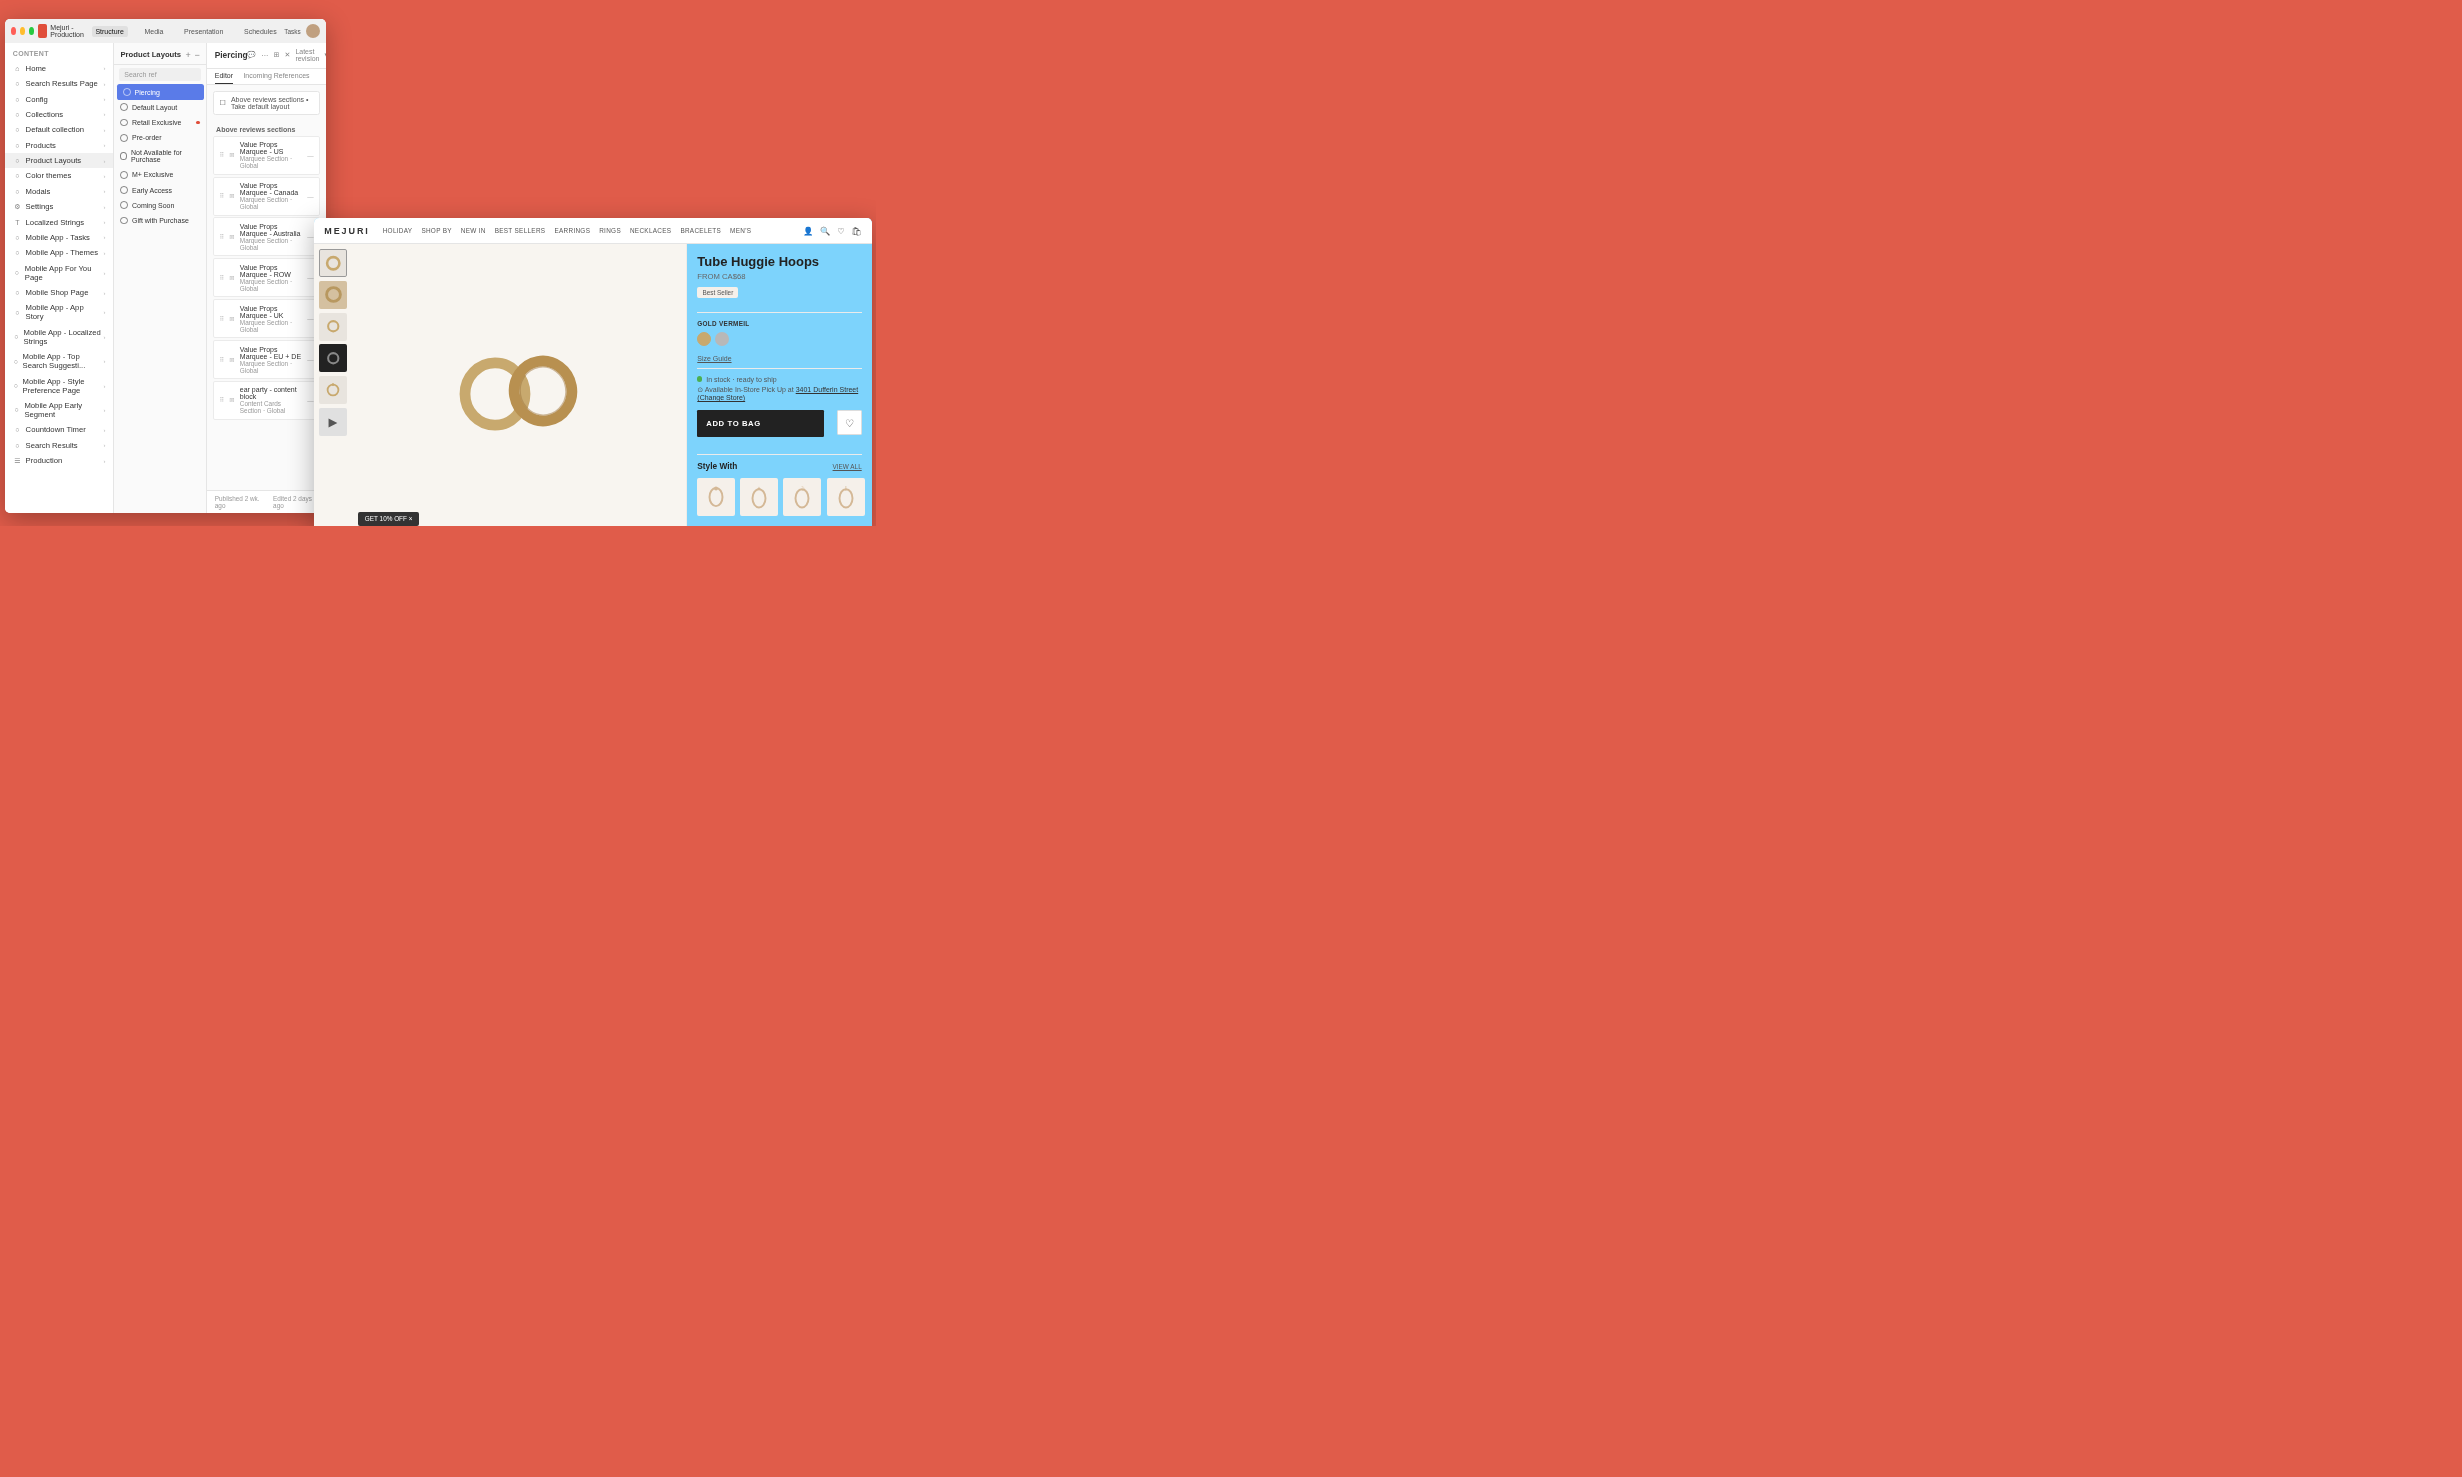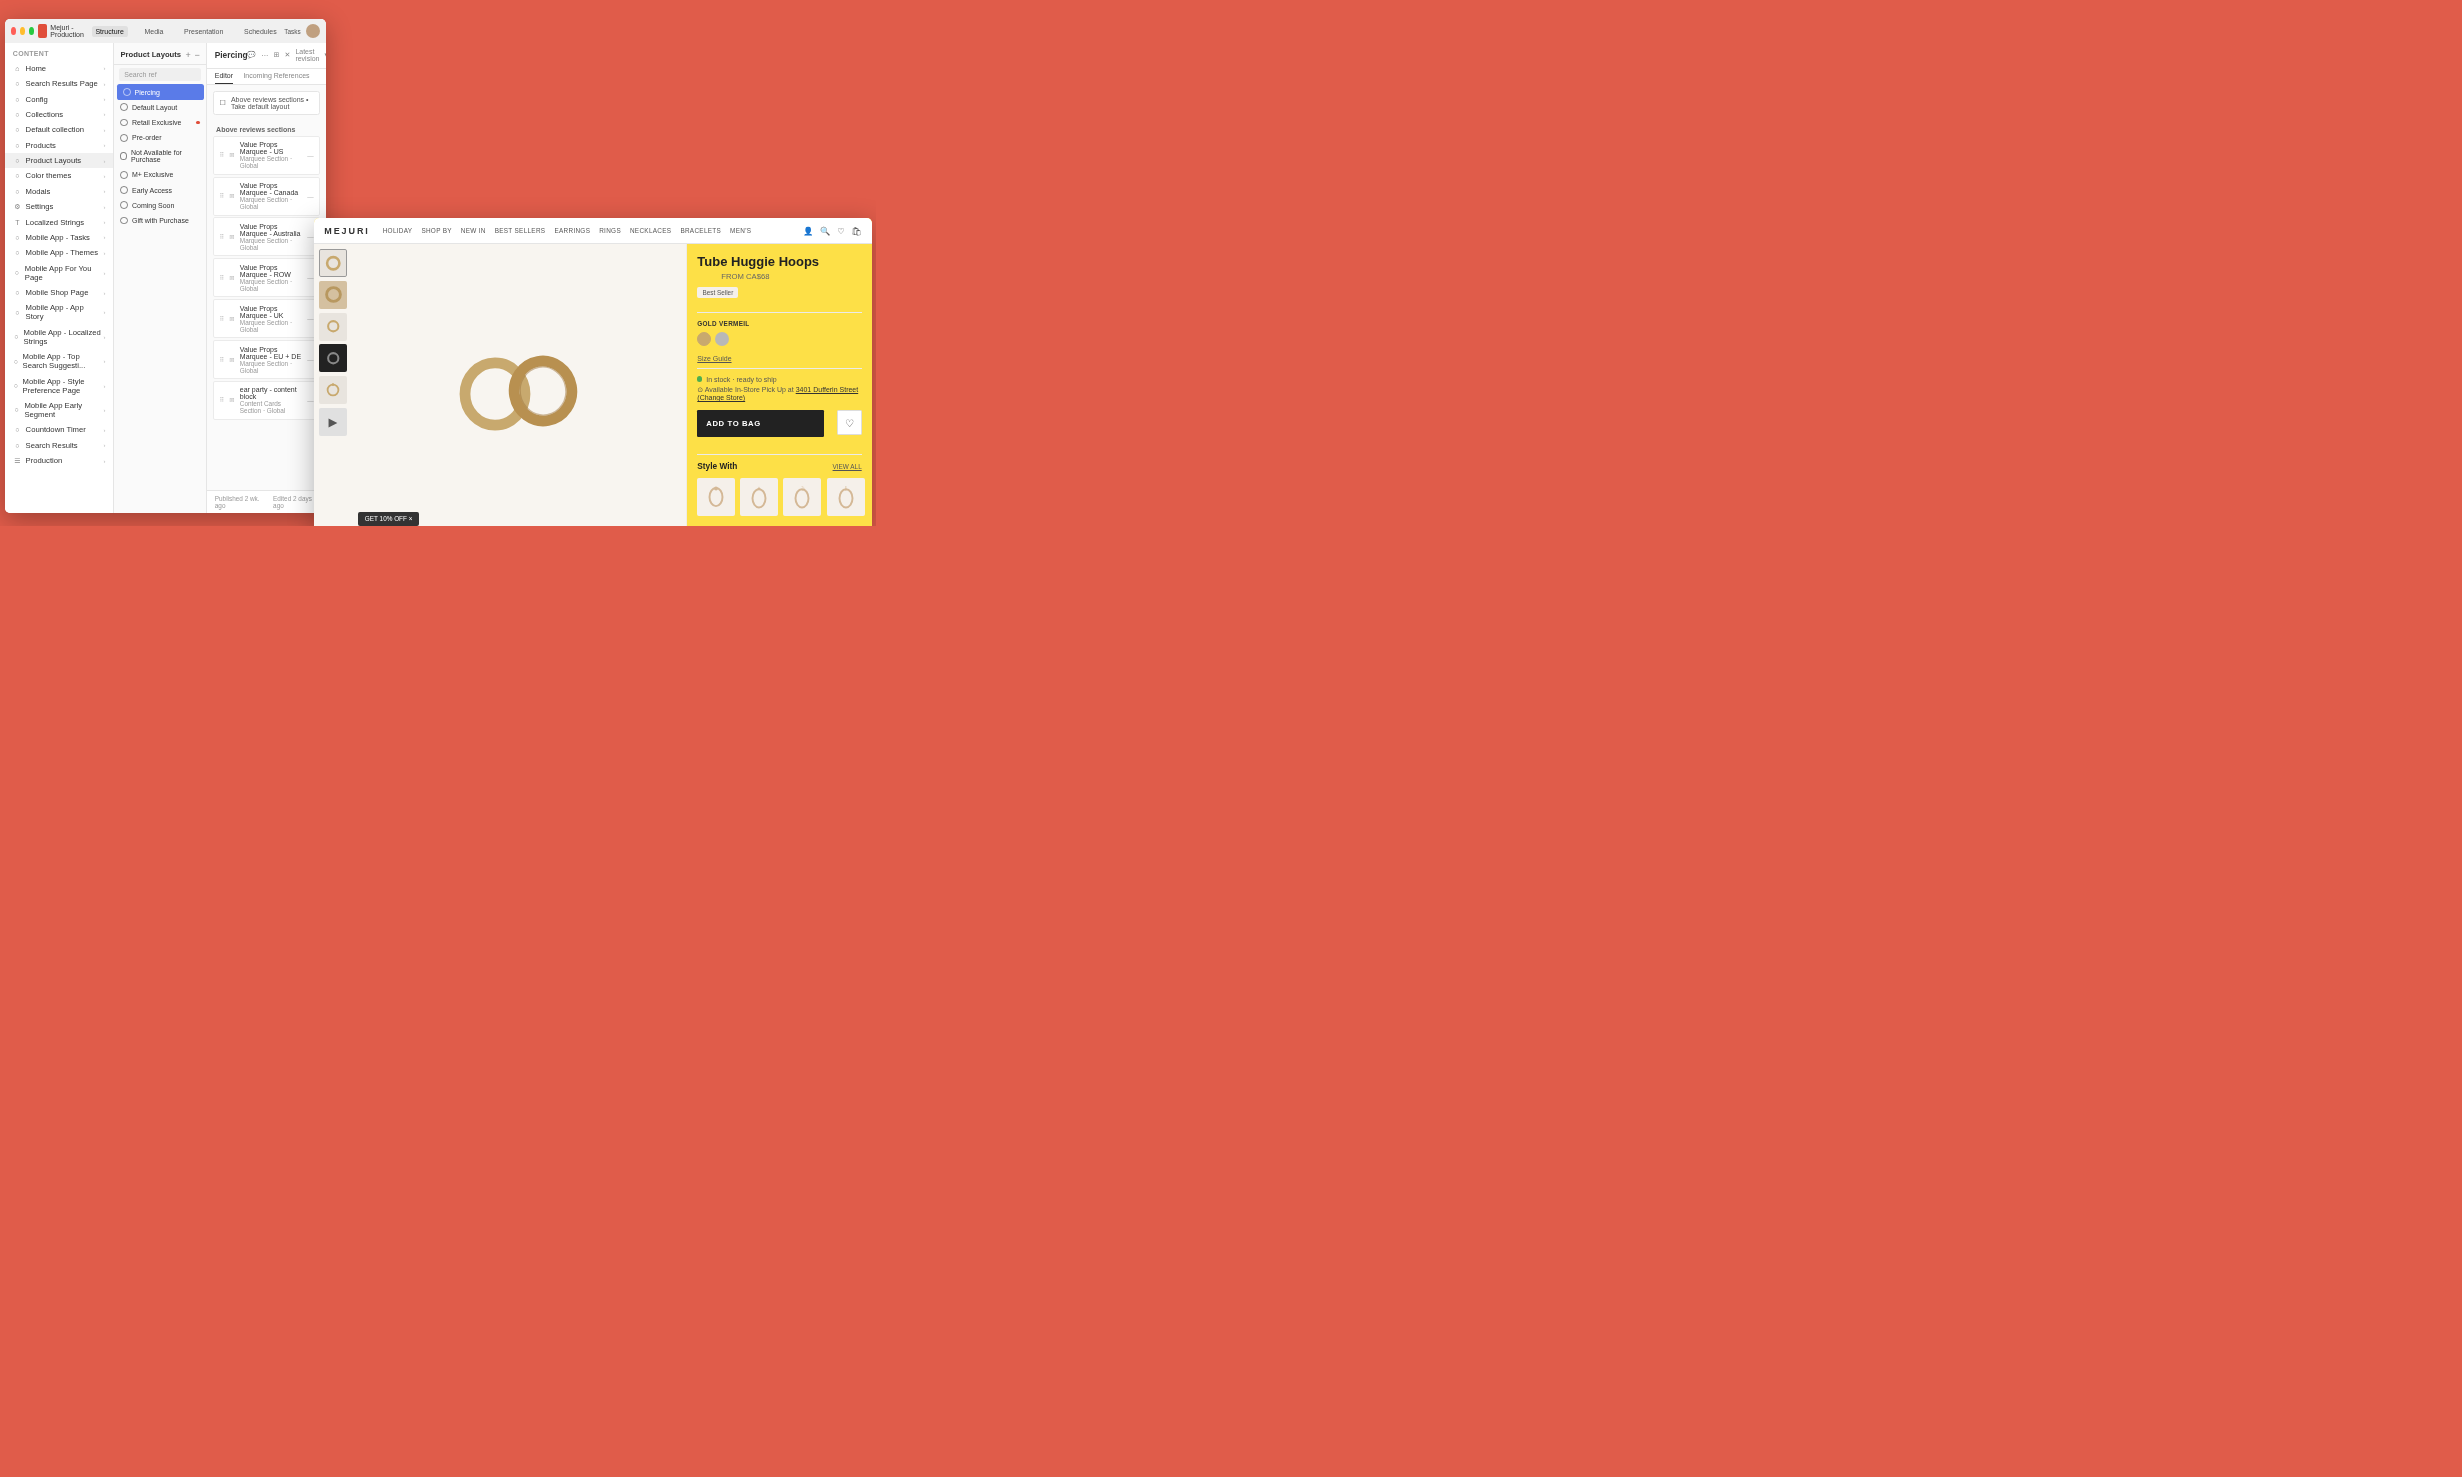--- a/index.html
+++ b/index.html
@@ -306,21 +306,21 @@
       gap: 7.7px;
     }
 
     
     .product-window {
       position: absolute;
       top: 218px;
       left: 314px;
       width: 558px;
       height: 314px;
-      background: #fde047;
+      background: #7dd3fc;
       border-radius: 5.1px;
       box-shadow: 0 6.4px 26px rgba(0,0,0,0.3);
       overflow: hidden;
       display: flex;
       flex-direction: column;
     }
 
     
     .store-nav {
       height: 26px;
@@ -415,21 +415,20 @@
     .product-name {
       font-size: 13px;
       font-weight: 600;
       color: #222;
       margin-bottom: 2.6px;
     }
     .product-price {
       font-size: 7.7px;
       color: #666;
       margin-bottom: 6.4px;
-      margin-left: 24px;
     }
     .best-seller-badge {
       display: inline-block;
       padding: 1.9px 5.1px;
       background: #f5f0ea;
       border-radius: 1.9px;
       font-size: 6.4px;
       color: #555;
       margin-bottom: 7.7px;
     }

